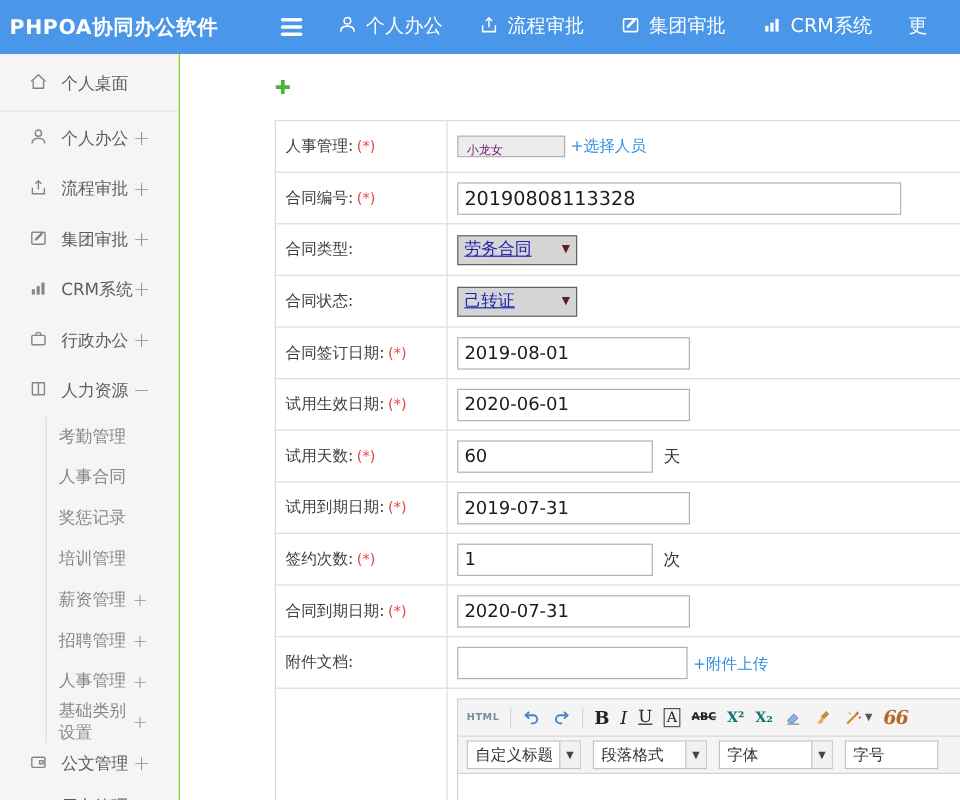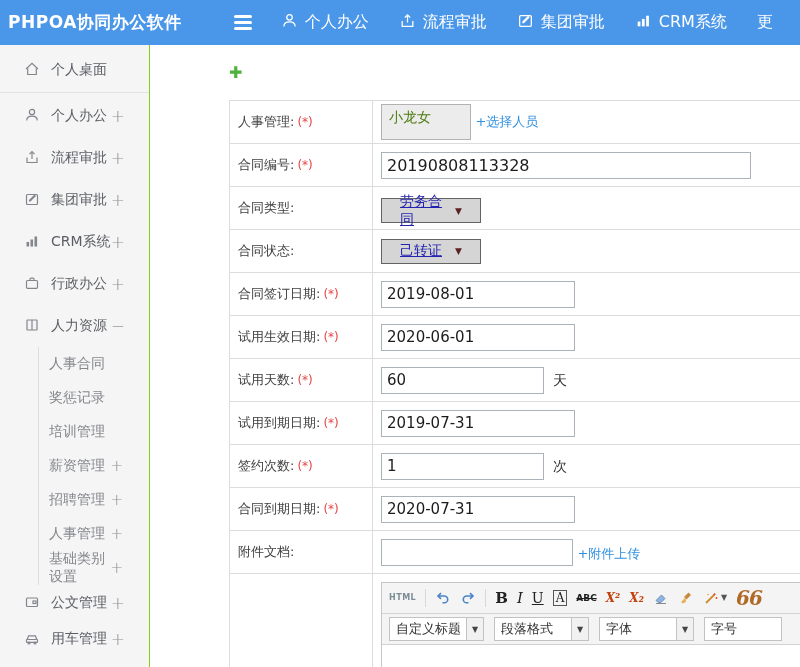--- a/index.html
+++ b/index.html
@@ -36,42 +36,42 @@
   
   .form-table { border-collapse:collapse; margin-top:19px; table-layout:fixed; width:640px; }
   .form-table td { border:1px solid #dcdcdc; height:43px; padding:0 0 0 8px; vertical-align:middle; background:#fff; }
   td.lbl-cell { width:143px; font-size:13px; color:#404040; }
   .req { color:#e74545; margin-left:3px; font-size:12px; }
   .txt { border:1px solid #a9b3b9; height:27px; font-size:15px; padding:0 5px; color:#1c1c1c; font-family:inherit; background:#fff; }
   .txt.wide { width:370px; font-size:16px; }
   .txt.date { width:194px; }
   .txt.num { width:163px; }
   .txt.attach { width:192px; }
-  .employee-box { display:inline-block; width:90px; height:36px; line-height:24px; background:#ececec; border:1px solid #b2b2b2; color:#4d7c0f; font-size:14px; padding-left:7px; vertical-align:middle; }
+  .employee-box { display:inline-block; width:90px; height:18px; line-height:24px; background:#ececec; border:1px solid #b2b2b2; color:#701a75; font-size:10px; padding-left:7px; vertical-align:middle; }
   .blue-link { color:#3090e0; font-size:13px; text-decoration:none; }
-  .sel { display:inline-flex; align-items:center; justify-content:space-between; width:100px; height:25px; background:#d5d5d5; border:1px solid #636363; padding:0 18px; cursor:pointer; }
+  .sel { display:inline-flex; align-items:center; justify-content:space-between; width:100px; height:25px; background:#d5d5d5; border:1px solid #636363; padding:0 5px; cursor:pointer; }
   .sel-text { color:#2323b0; text-decoration:underline; font-size:14px; }
   .sel-caret { color:#5d2121; font-size:9px; }
   .unit { margin-left:9px; font-size:14px; color:#333; }
   
   td.editor-cell { padding:8px 0 0 8px; vertical-align:top; height:84px; }
   .editor { width:560px; border:1px solid #c6c6c6; background:#fff; }
   .ed-toolbar { background:#f4f4f4; border-bottom:1px solid #d2d2d2; display:flex; align-items:center; height:31px; padding:0 7px; gap:9px; }
   .ed-toolbar.row2 { gap:10px; }
   .ed-btn { display:inline-flex; align-items:center; color:#222; cursor:pointer; line-height:1; }
   .ed-html { font-size:8px; font-weight:bold; color:#7c8c96; letter-spacing:0.5px; }
   .ed-sep { width:1px; height:18px; background:#d8d8d8; }
   .serif { font-family:"DejaVu Serif","Liberation Serif",serif; }
   .ed-b { font-weight:bold; font-size:15px; }
   .ed-i { font-style:italic; font-size:15px; }
   .ed-u { text-decoration:underline; font-size:14px; }
   .ed-a { font-size:12px; border:1px solid #555; padding:1px 2px; }
   .ed-abc { font-size:9px; font-weight:bold; text-decoration:line-through; }
-  .ed-sup,.ed-sub { font-size:12px; font-weight:bold; color:#c2410c; font-style:italic; }
-  .ed-quote { font-weight:bold; font-style:italic; color:#b06a28; font-size:20px; letter-spacing:-1px; }
+  .ed-sup,.ed-sub { font-size:12px; font-weight:bold; color:#0f766e; }
+  .ed-quote { font-weight:bold; font-style:italic; color:#b06a28; font-size:16px; letter-spacing:-1px; }
   .ed-caret { font-size:8px; color:#555; margin-left:2px; }
   .combo { display:inline-flex; height:24px; border:1px solid #c2c2c2; background:#fff; align-items:stretch; cursor:pointer; }
   .combo-label { padding:0 6px; font-size:13px; color:#333; display:flex; align-items:center; width:76px; white-space:nowrap; overflow:hidden; }
   .combo-caret { width:17px; border-left:1px solid #c2c2c2; background:#f1f1f1; display:flex; align-items:center; justify-content:center; font-size:8px; color:#444; }
   .ed-content { height:60px; background:#fff; }
 </style>
 </head>
 <body>
 
 <div class="header">
@@ -173,20 +173,23 @@
     </div>
     <div class="side-item">
       <span><svg width="16" height="16" viewBox="0 0 16 16" fill="none" stroke="#83868c" stroke-width="1.2">
             <rect x="3" y="3" width="10" height="10" rx="0.5"></rect>
             <path d="M8 3v10"></path>
           </svg></span>
       <span class="side-label">人力资源</span>
       <span class="expander">−</span>
     </div>
     <div class="submenu">
+      <div class="sub-item">
+        <span class="side-label">考勤管理</span>
+      </div>
       <div class="sub-item">
         <span class="side-label">人事合同</span>
       </div>
       <div class="sub-item">
         <span class="side-label">奖惩记录</span>
       </div>
       <div class="sub-item">
         <span class="side-label">培训管理</span>
       </div>
       <div class="sub-item">

